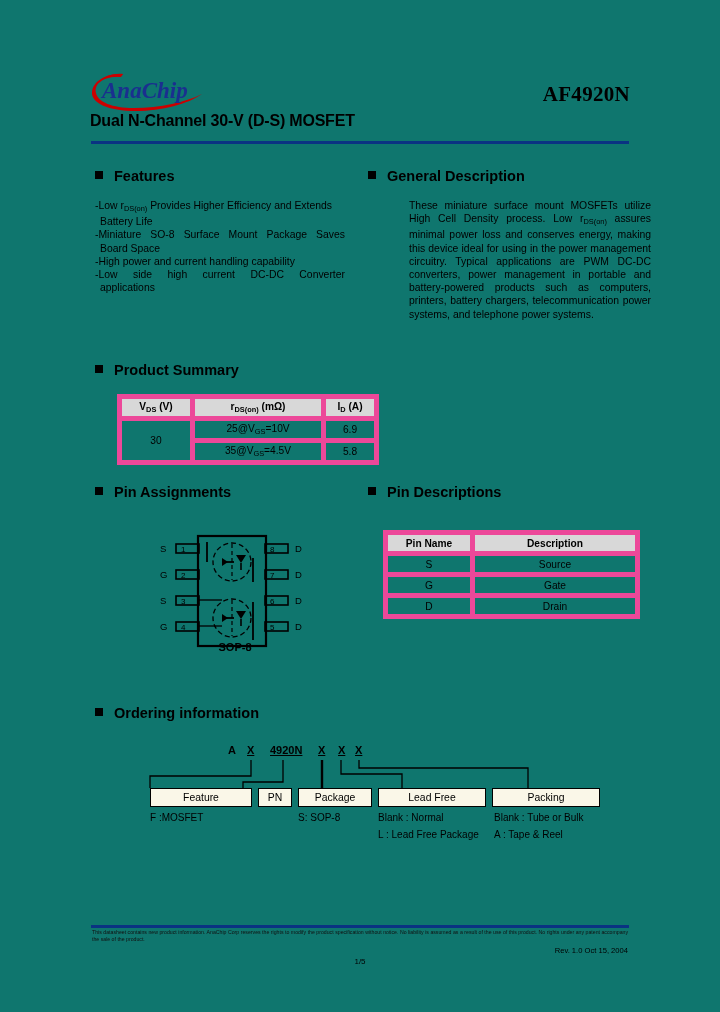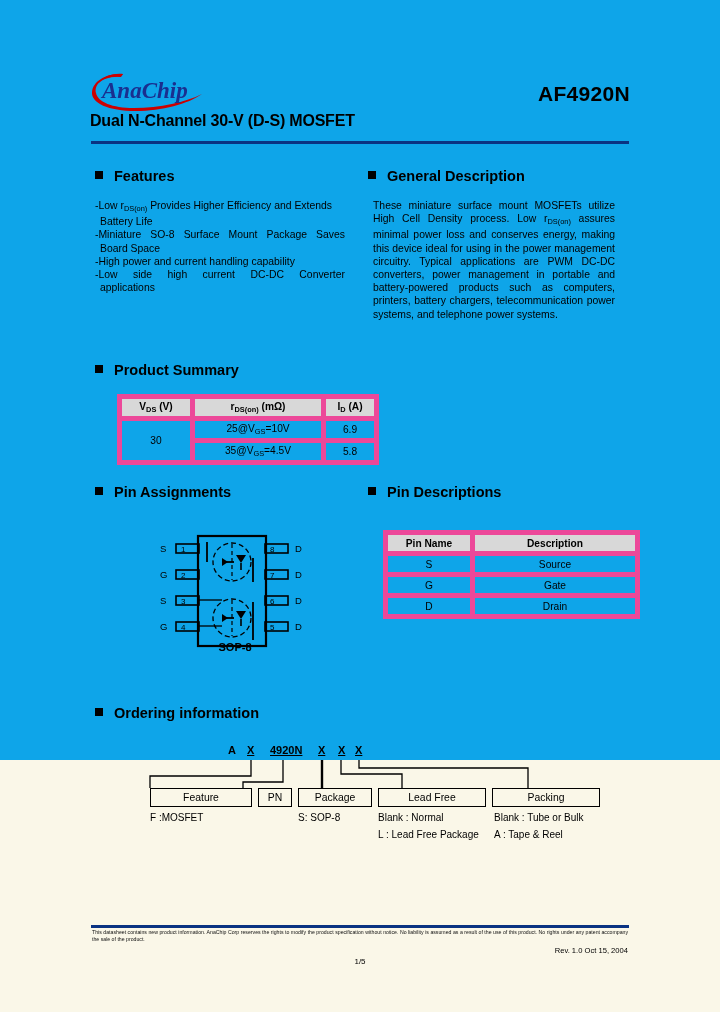--- a/index.html
+++ b/index.html
@@ -12,43 +12,43 @@
     height: 1012px;
     position: relative;
     font-family: "Liberation Sans", sans-serif;
     background: #faf7e8;
     color: #000;
     overflow: hidden;
   }
   .page {
     position: absolute;
     left: 0; top: 0;
-    width: 720px; height: 760px;
-    background: #0ea5e9;
+    width: 720px; height: 1012px;
+    background: #0f766e;
   }
 
   
   .header {
     position: absolute;
     left: 90px; top: 68px;
     width: 540px; height: 70px;
   }
   .logo {
     position: absolute;
     left: 0; top: 0;
     width: 135px; height: 46px;
   }
   .logo svg { display:block; }
   .partno {
     position: absolute;
     right: 0; top: 14px;
     font-size: 21px;
     font-weight: bold;
     letter-spacing: 0.3px;
-    font-family: Liberation Sans, sans-serif;
+    font-family: Liberation Serif, serif;
   }
   .subtitle {
     position: absolute;
     left: 0; top: 44px;
     font-size: 16px;
     font-weight: bold;
     letter-spacing: -0.2px;
   }
   .rule {
     position: absolute;
@@ -88,21 +88,21 @@
     text-align: justify;
     text-align-last: justify;
     white-space: normal;
   }
   .indent { padding-left: 5px; }
   sub { font-size: 7.4px; vertical-align: -2px; }
 
   
   .gendesc {
     position: absolute;
-    left: 373px; top: 199px;
+    left: 409px; top: 199px;
     width: 242px;
     font-size: 10.4px;
     line-height: 13.2px;
     text-align: justify;
   }
 
   
   table {
     border-collapse: collapse;
     font-size: 10.2px;

